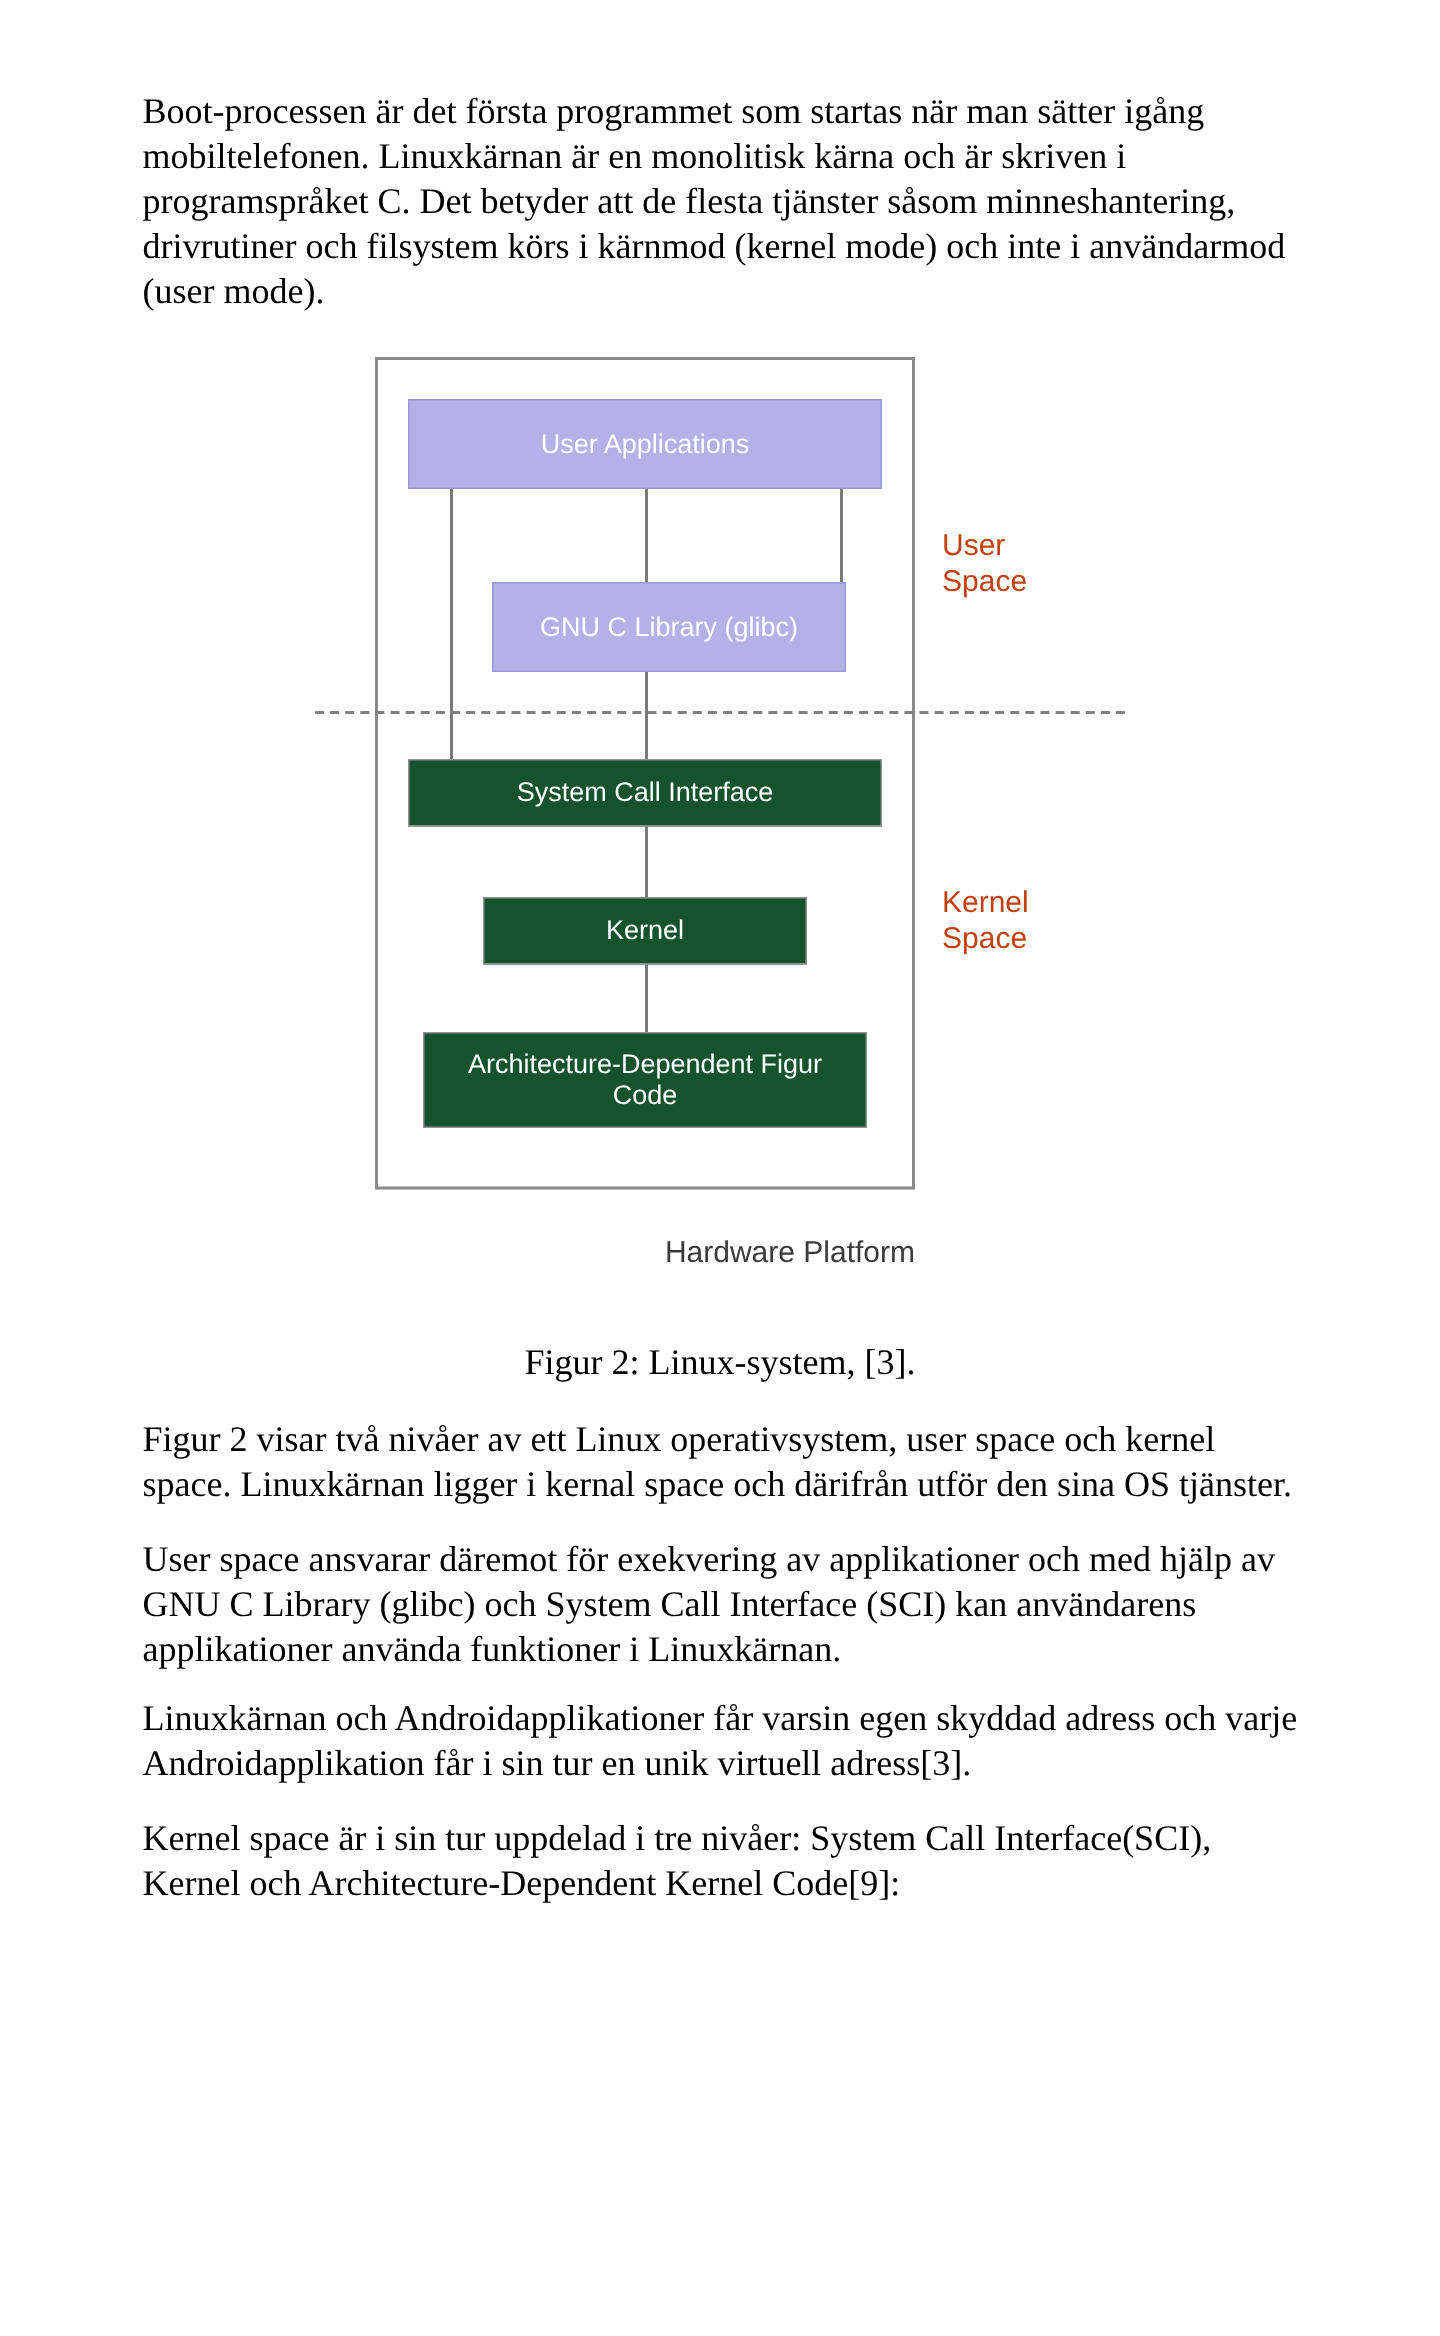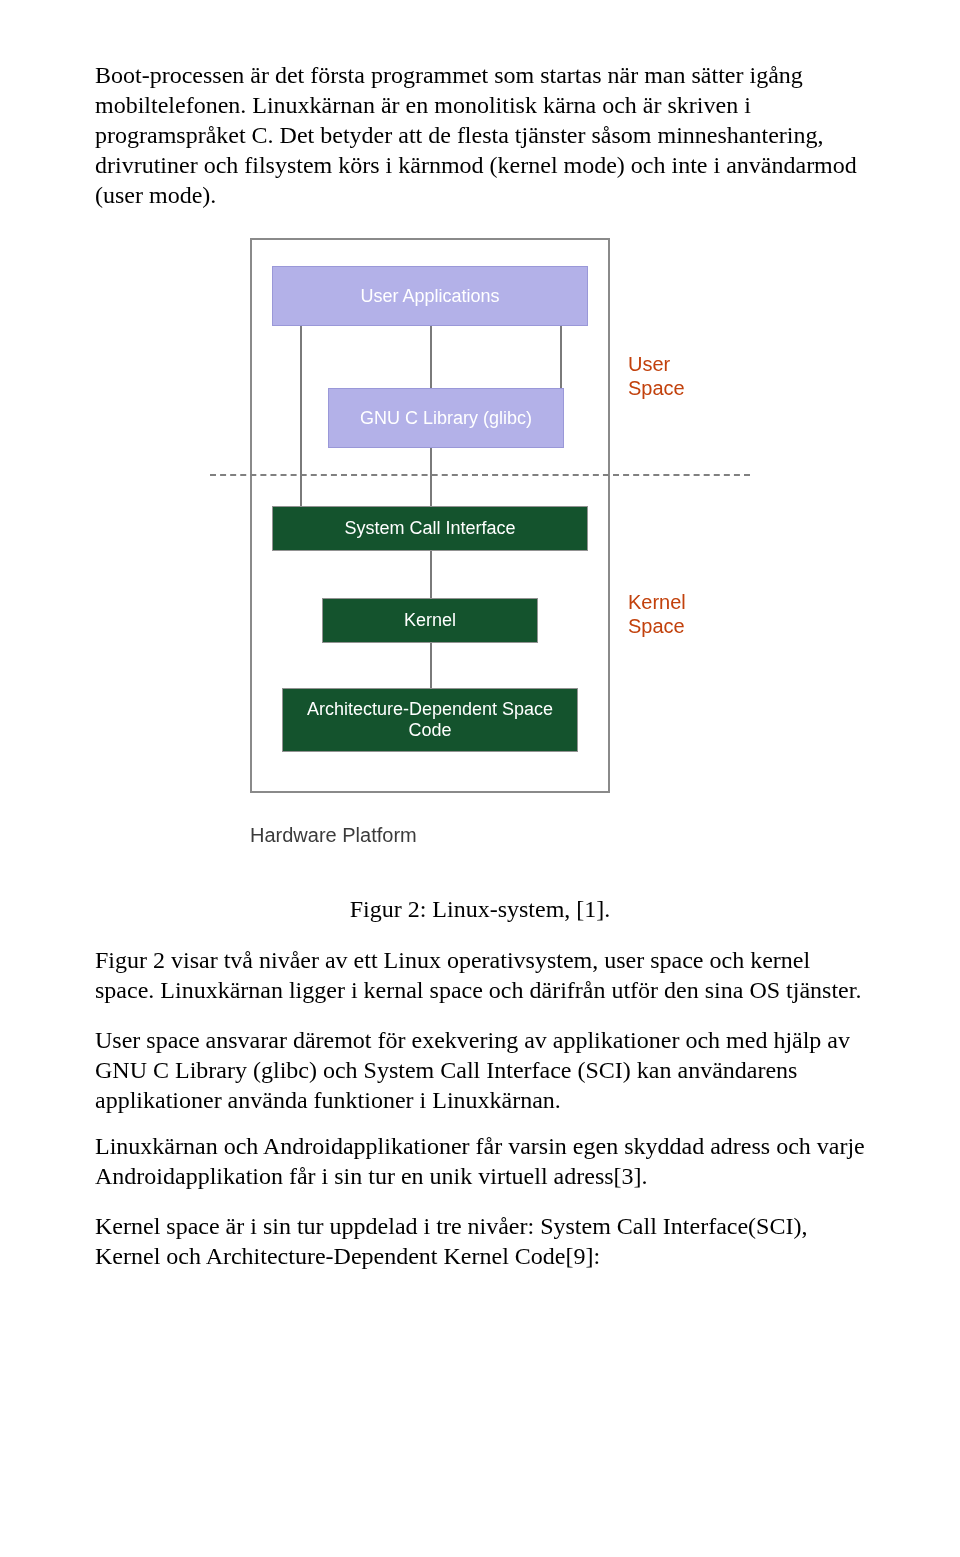--- a/index.html
+++ b/index.html
@@ -88,21 +88,21 @@
     top: 450px;
     width: 296px;
     height: 64px;
     line-height: 1.15;
   }
   .hw-platform {
     position: absolute;
     left: 40px;
     top: 586px;
     width: 360px;
-    text-align: left;
+    text-align: right;
     font-family: Arial, Helvetica, sans-serif;
     font-size: 20px;
     color: #3b3b3b;
   }
   .side-label {
     position: absolute;
     font-family: Arial, Helvetica, sans-serif;
     font-size: 20px;
     color: #c2410c;
     line-height: 1.2;
@@ -173,41 +173,41 @@
           <span>User Applications</span>
         </div>
         <div class="block gray sci">
           <span>System Call Interface</span>
         </div>
         <div class="block gray kernel">
           <span>Kernel</span>
         </div>
         <div class="block gray arch">
           <span>
-            <span>Architecture-Dependent Space</span><br>
+            <span>Architecture-Dependent Figur</span><br>
             <span>Code</span>
           </span>
         </div>
 
         <div class="hw-platform">Hardware Platform</div>
 
         <div class="side-label user-space-label">
           <span>User</span><br>
           <span>Space</span>
         </div>
         <div class="side-label kernel-space-label">
           <span>Kernel</span><br>
           <span>Space</span>
         </div>
 
       </div>
     </div>
   </div>
 
-  <p class="caption">Figur 2: Linux-system, [1].</p>
+  <p class="caption">Figur 2: Linux-system, [3].</p>
 
   <p class="para">Figur 2 visar två nivåer av ett Linux operativsystem, user space och kernel space. Linuxkärnan ligger i kernal space och därifrån utför den sina OS tjänster.</p>
 
   <p class="para" style="margin-bottom:16px">User space ansvarar däremot för exekvering av applikationer och med hjälp av GNU C Library (glibc) och System Call Interface (SCI) kan användarens applikationer använda funktioner i Linuxkärnan.</p>
   <p class="para">Linuxkärnan och Androidapplikationer får varsin egen skyddad adress och varje Androidapplikation får i sin tur en unik virtuell adress[3].</p>
 
   <p class="para">Kernel space är i sin tur uppdelad i tre nivåer: System Call Interface(SCI), Kernel och Architecture-Dependent Kernel Code[9]:</p>
 
 </div>
 

